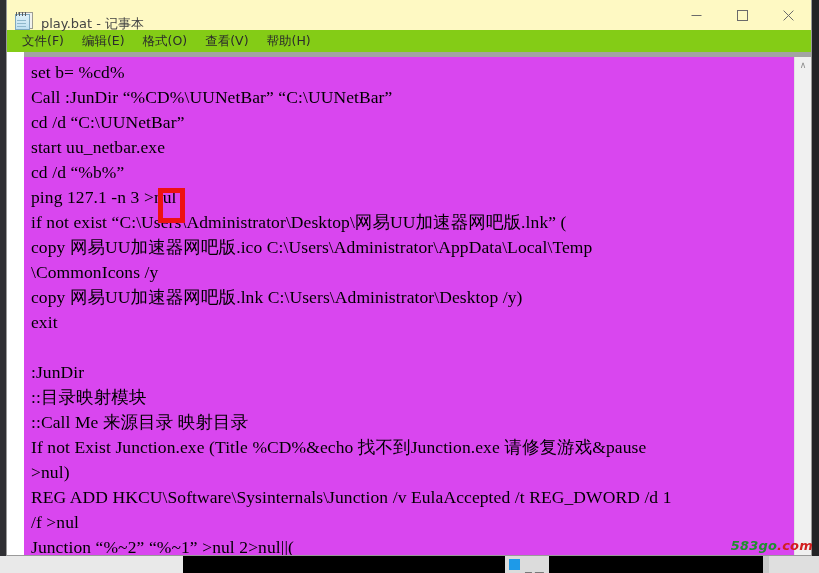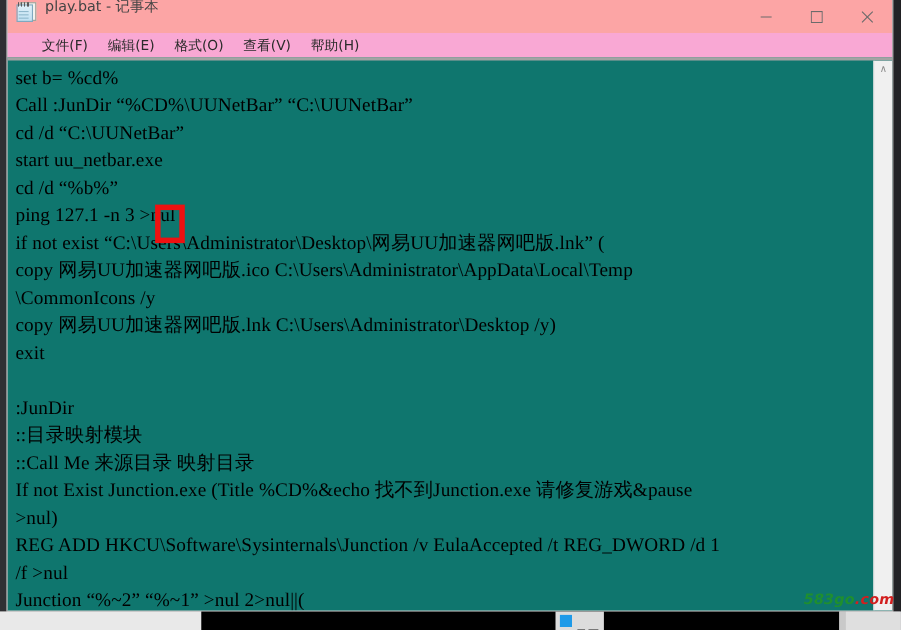--- a/index.html
+++ b/index.html
@@ -83,23 +83,23 @@
     border: 1px solid #9a9a9a;
     border-top: none;
     box-sizing: border-box;
     display: flex;
     flex-direction: column;
   }
 
   
   #titlebar {
     height: 30px;
-    background: #fca5a5;
-    display: flex;
-    align-items: flex-start;
+    background: #fef9c3;
+    display: flex;
+    align-items: flex-end;
     flex: none;
     position: relative;
   }
   #np-icon {
     margin-left: 6px;
     width: 20px; height: 20px;
     position: relative;
     flex: none;
   }
   #np-icon .sheet-back {
@@ -146,43 +146,44 @@
     height: 30px;
     display: flex;
     align-items: center;
     justify-content: center;
   }
   .win-btn svg { display: block; }
 
   
   #menubar {
     height: 22px;
-    background: #f9a8d4;
-    display: flex;
-    align-items: center;
-    padding-left: 22px;
+    background: #84cc16;
+    display: flex;
+    align-items: center;
+    padding-left: 6px;
     flex: none;
   }
   .menu-item {
     font-size: 12.5px;
     color: #2b2b2b;
     font-family: "DejaVu Sans", sans-serif;
     padding: 0 9px;
     line-height: 1;
     white-space: nowrap;
   }
 
   
   #text-region {
     flex: 1;
     position: relative;
-    background: #0f766e;
-    border-top: 3px solid #a3a3a3;
+    background: #d946ef;
+    border-top: 5px solid #a3a3a3;
     overflow: hidden;
     display: flex;
+    margin-left: 17px;
   }
   #editor {
     flex: 1;
     position: relative;
     padding: 3px 0 0 7px;
     box-sizing: border-box;
     overflow: hidden;
   }
   #code {
     margin: 0;

